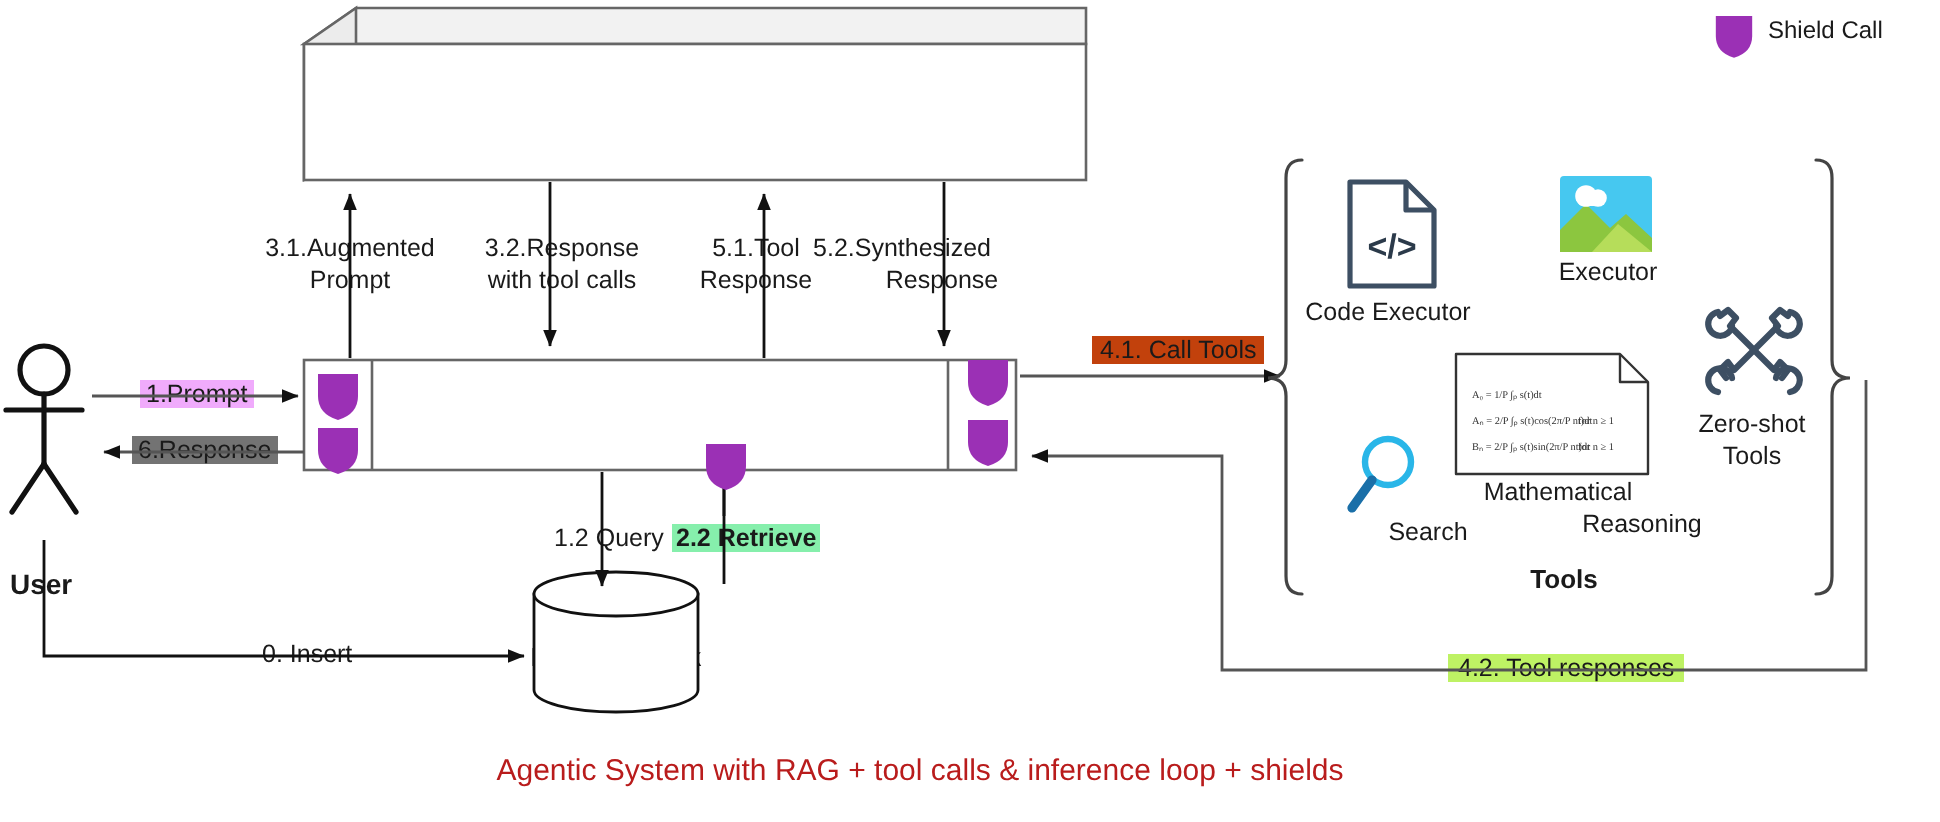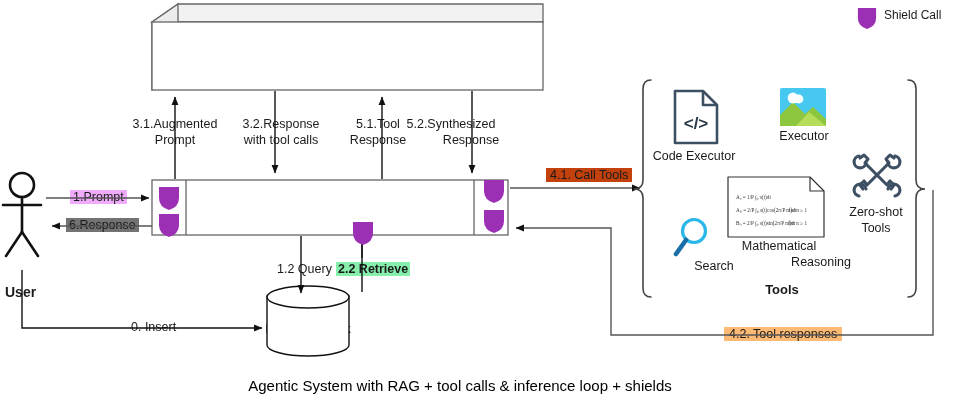--- a/index.html
+++ b/index.html
@@ -190,29 +190,29 @@
     <div class="lbl c" style="left:378px;top:133px;transform:translateX(-50%);">Response</div>
     <div class="lbl c" style="left:451px;top:117px;transform:translateX(-50%);">5.2.Synthesized</div>
     <div class="lbl c" style="left:471px;top:133px;transform:translateX(-50%);">Response</div>
 
     <div class="lbl" style="left:70px;top:190px;background:#f0abfc;padding:0 3px;">1.Prompt</div>
     <div class="lbl" style="left:66px;top:218px;background:#737373;padding:0 3px;">6.Response</div>
     <div class="lbl" style="left:275px;top:262px;background:#fff;padding:0 2px;">1.2 Query</div>
     <div class="lbl" style="left:336px;top:262px;background:#86efac;padding:0 2px;font-weight:bold;">2.2 Retrieve</div>
     <div class="lbl" style="left:111px;top:320px;background:#fff;padding:0 4px;margin-left:16px;">0. Insert</div>
     <div class="lbl" style="left:546px;top:168px;background:#c2410c;padding:0 4px;">4.1. Call Tools</div>
-    <div class="lbl" style="left:724px;top:327px;background:#fdba74;padding:0 5px;">4.2. Tool responses</div>
+    <div class="lbl" style="left:724px;top:327px;background:#bef264;padding:0 5px;">4.2. Tool responses</div>
 
     <div class="lbl c" style="left:694px;top:149px;transform:translateX(-50%);">Code Executor</div>
     <div class="lbl c" style="left:804px;top:129px;transform:translateX(-50%);">Executor</div>
     <div class="lbl c" style="left:690px;top:259px;transform:translateX(-50%);margin-left:24px;">Search</div>
     <div class="lbl c" style="left:779px;top:239px;transform:translateX(-50%);">Mathematical</div>
     <div class="lbl c" style="left:821px;top:255px;transform:translateX(-50%);">Reasoning</div>
     <div class="lbl c" style="left:876px;top:205px;transform:translateX(-50%);">Zero-shot</div>
     <div class="lbl c" style="left:876px;top:221px;transform:translateX(-50%);">Tools</div>
     <div class="lbl bold c" style="left:782px;top:283px;transform:translateX(-50%);font-size:13px;">Tools</div>
 
     <div class="lbl" style="left:884px;top:9px;font-size:12px;">Shield Call</div>
 
-    <div class="lbl c" style="left:460px;top:377px;transform:translateX(-50%);font-size:15px;color:#000000;">Agentic System with RAG + tool calls &amp; inference loop + shields</div>
+    <div class="lbl c" style="left:460px;top:377px;transform:translateX(-50%);font-size:15px;color:#b91c1c;">Agentic System with RAG + tool calls &amp; inference loop + shields</div>
   </div>
 
 </div>
 
 </body></html>

